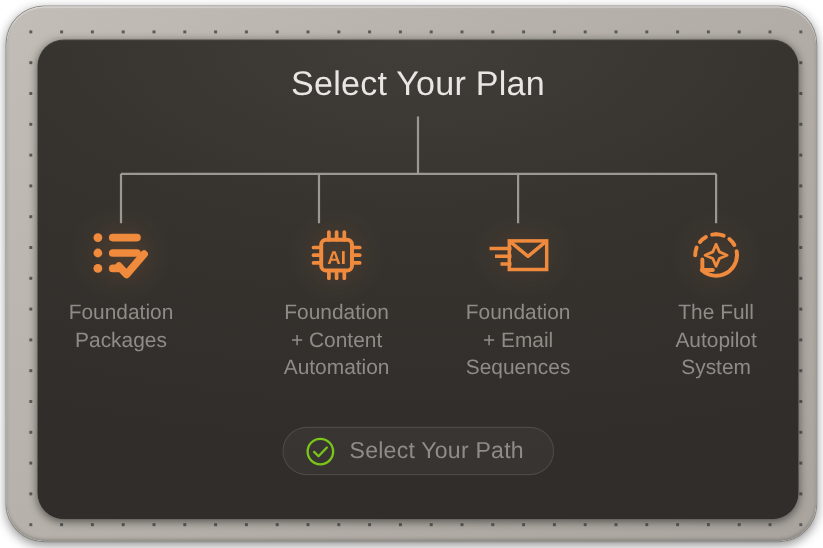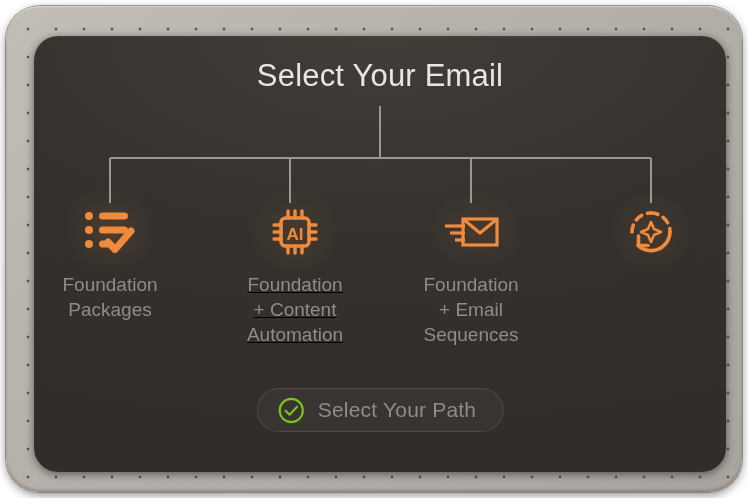--- a/index.html
+++ b/index.html
@@ -115,21 +115,21 @@
     letter-spacing: 0.2px;
   }
 </style>
 </head>
 <body>
 
 <div id="frame">
 
   <div id="card">
 
-    <div id="title">Select Your Email</div>
+    <div id="title">Select Your Plan</div>
 
     <svg id="tree" viewBox="0 0 692 436" width="692" height="436">
 
       <line x1="346" y1="70" x2="346" y2="122"></line>
 
       <line x1="76" y1="122" x2="617" y2="122"></line>
 
       <line x1="76" y1="122" x2="76" y2="167"></line>
       <line x1="256" y1="122" x2="256" y2="167"></line>
       <line x1="437" y1="122" x2="437" y2="167"></line>
@@ -147,21 +147,21 @@
             <circle cx="5" cy="34" r="4"></circle>
             <rect x="15" y="30.5" width="12" height="7" rx="3.5"></rect>
           </g>
           <path d="M24 32 L31 39.5 L47 21" stroke="#f08a3c" stroke-width="7" stroke-linecap="round" stroke-linejoin="round" fill="none"></path>
         </svg>
       </div>
       <div class="branch-label">Foundation
 Packages</div>
     </div>
 
-    <div class="branch" style="left:176px;text-decoration:underline;">
+    <div class="branch" style="left:187px;">
       <div class="branch-icon">
         <svg width="46" height="46" viewBox="0 0 46 46" fill="none">
           <g stroke="#f08a3c" stroke-width="3.4" stroke-linecap="round">
 
             <line x1="16" y1="2" x2="16" y2="9"></line>
             <line x1="23" y1="2" x2="23" y2="9"></line>
             <line x1="30" y1="2" x2="30" y2="9"></line>
 
             <line x1="16" y1="37" x2="16" y2="44"></line>
             <line x1="23" y1="37" x2="23" y2="44"></line>
@@ -210,20 +210,23 @@
 
           <path d="M23 4 A19 19 0 0 1 42 23" stroke="#f08a3c" stroke-width="3.6" stroke-linecap="round" fill="none" stroke-dasharray="7 6"></path>
           <path d="M4 23 A19 19 0 0 1 23 4" stroke="#f08a3c" stroke-width="3.6" stroke-linecap="round" fill="none" stroke-dasharray="7 6"></path>
 
           <path d="M42 23 A19 19 0 0 1 10 36.5" stroke="#f08a3c" stroke-width="3.6" stroke-linecap="round" fill="none"></path>
           <path d="M10.5 36.5 L10.5 27 M10.5 36.5 L20 36.5" stroke="#f08a3c" stroke-width="3.6" stroke-linecap="round" fill="none"></path>
 
           <path d="M23 13 L26 20 L33 23 L26 26 L23 33 L20 26 L13 23 L20 20 Z" stroke="#f08a3c" stroke-width="2.6" stroke-linejoin="round" fill="none"></path>
         </svg>
       </div>
+      <div class="branch-label">The Full
+Autopilot
+System</div>
     </div>
 
     <div id="select-path">
       <span style="display:flex;">
         <svg width="27" height="27" viewBox="0 0 27 27" fill="none">
           <circle cx="13.5" cy="13.5" r="11.6" stroke="#7ac518" stroke-width="2.1" fill="none"></circle>
           <path d="M7.8 13.8 L11.8 17.8 L19.4 9.8" stroke="#7ac518" stroke-width="2.1" stroke-linecap="round" stroke-linejoin="round" fill="none"></path>
         </svg>
       </span>
       <span class="btn-label">Select Your Path</span>

